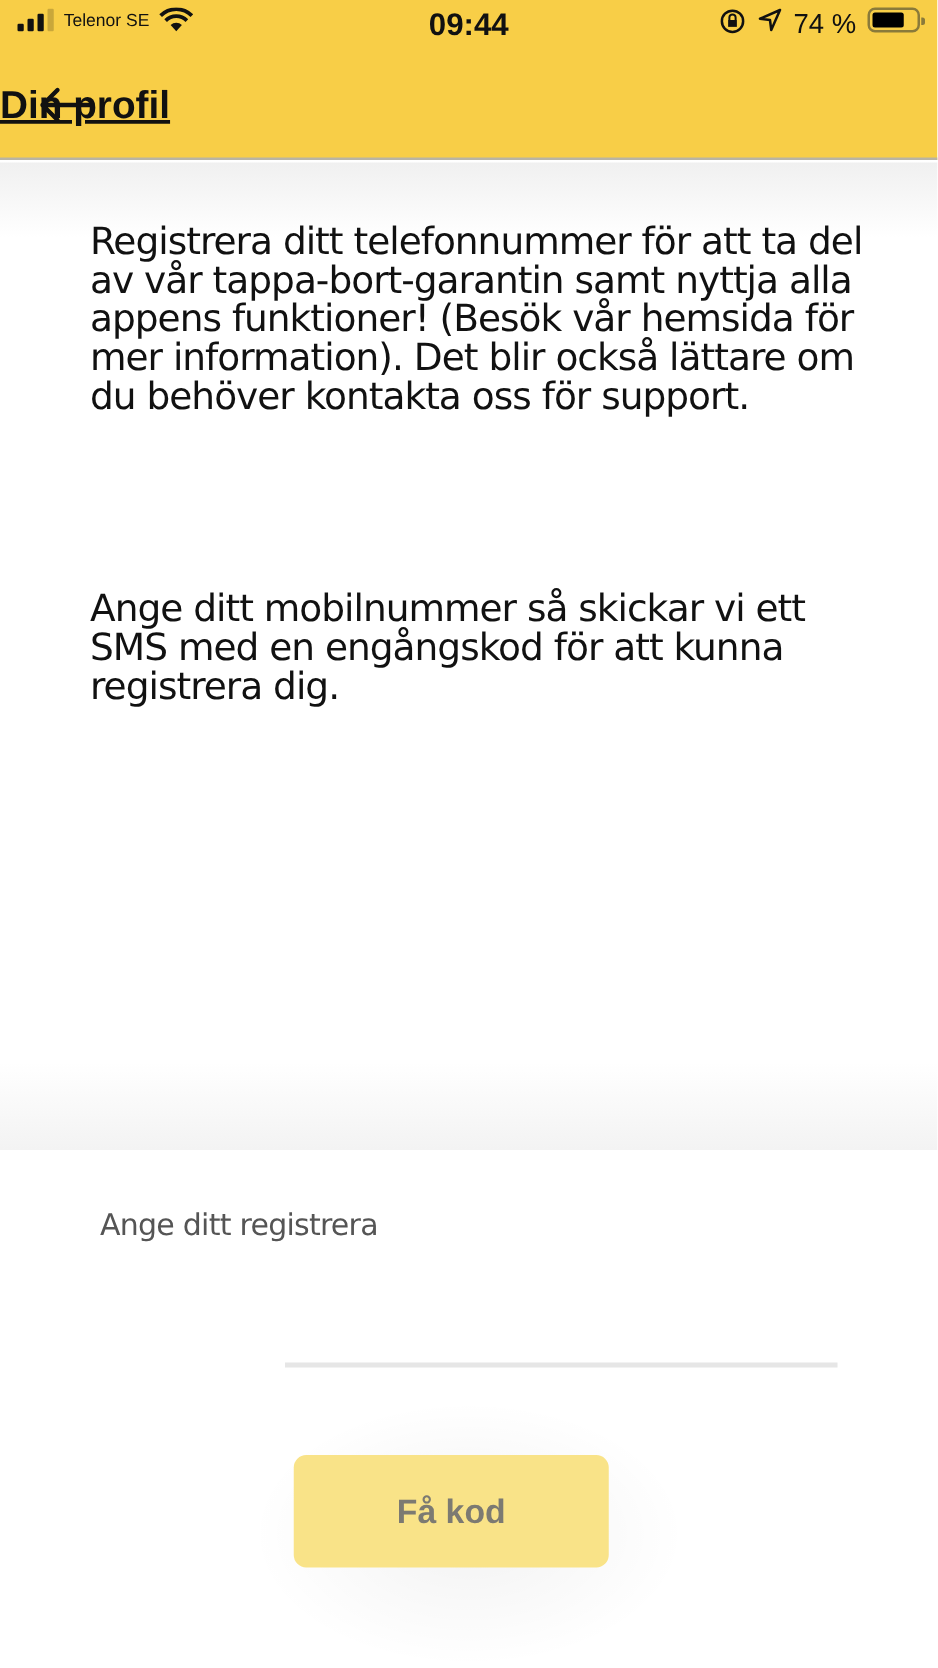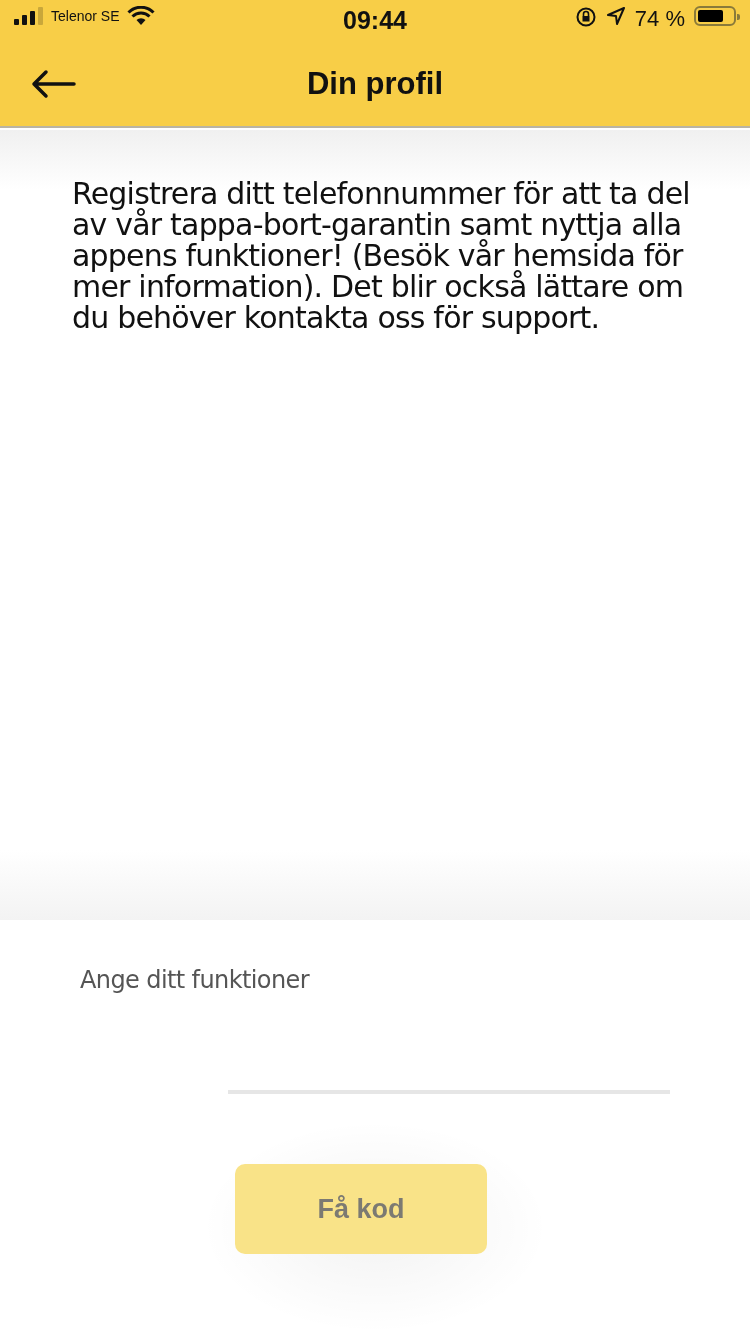--- a/index.html
+++ b/index.html
@@ -13,21 +13,21 @@
   .signal span { width: 5px; background: #111; border-radius: 1px; }
   .signal span.dim { background: #c9a73a; }
   .status .time { position: absolute; left: 0; right: 0; top: 6px; text-align: center; font-size: 25px; font-weight: bold; }
   .status .right { position: absolute; right: 14px; top: 6px; display: flex; align-items: flex-start; gap: 9px; font-size: 22px; }
   .battery { width: 42px; height: 20px; border: 2px solid #8a7a3a; border-radius: 6px; padding: 2px; position: relative; }
   .battery::after { content: ""; position: absolute; right: -6px; top: 6px; width: 3px; height: 6px; background: #8a7a3a; border-radius: 0 2px 2px 0; }
   .battery .fill { height: 100%; width: 74%; background: #000; border-radius: 2px; }
 
   .navbar { position: absolute; left: 0; top: 40px; width: 750px; height: 88px; }
   .back { position: absolute; left: 28px; top: 22px; width: 50px; height: 44px; cursor: pointer; }
-  .nav-title { position: absolute; left: 0; right: 0; top: 26px; text-align: center; font-size: 31px; font-weight: bold; }
+  .nav-title { position: absolute; left: 0; right: 0; top: 26px; font-size: 31px; font-weight: bold; text-decoration: underline; }
 
   .content { position: absolute; left: 0; top: 130px; width: 750px; height: 790px;
              background: linear-gradient(#f0f0f0 0px, #ffffff 60px, #ffffff 720px, #f3f3f3 790px); }
   .para { position: absolute; left: 72px; width: 620px; font-size: 30px; line-height: 31px; color: #111; font-family: "DejaVu Sans", sans-serif; letter-spacing: -0.8px; }
   .p1 { top: 48px; }
   .p2 { top: 342px; }
 
   .form { position: absolute; left: 0; top: 920px; width: 750px; height: 414px; background: #fff; }
   .label { position: absolute; left: 80px; top: 46px; font-size: 24px; color: #555; font-family: "DejaVu Sans", sans-serif; letter-spacing: -0.6px; }
   .cc { position: absolute; left: 80px; top: 108px; width: 112px; height: 66px; border-bottom: 4px solid #e6e6e6; cursor: pointer; }
@@ -78,21 +78,22 @@
   <div class="navbar">
     <svg class="back" viewBox="0 0 50 44">
       <path d="M6 22 H46 M6 22 L18 10 M6 22 L18 34" stroke="#111" stroke-width="3.5" fill="none" stroke-linecap="round" stroke-linejoin="round"></path>
     </svg>
     <div class="nav-title">Din profil</div>
   </div>
 </div>
 
 <div class="content">
   <p class="para p1">Registrera ditt telefonnummer för att ta del av vår tappa-bort-garantin samt nyttja alla appens funktioner! (Besök vår hemsida för mer information). Det blir också lättare om du behöver kontakta oss för support.</p>
+  <p class="para p2">Ange ditt mobilnummer så skickar vi ett SMS med en engångskod för att kunna registrera dig.</p>
 </div>
 
 <div class="form">
-  <div class="label">Ange ditt funktioner</div>
+  <div class="label">Ange ditt registrera</div>
   <input class="phone" type="tel" placeholder="" style="">
 </div>
 
 <div class="btn-wrap"></div>
 <div class="btn">Få kod</div>
 
 </body></html>

